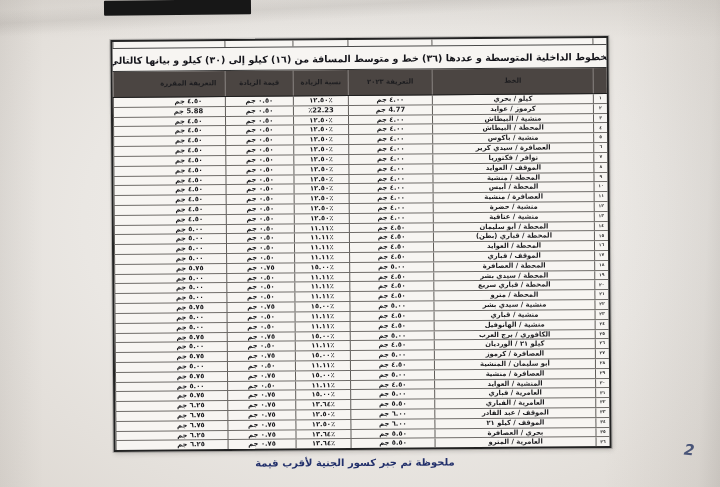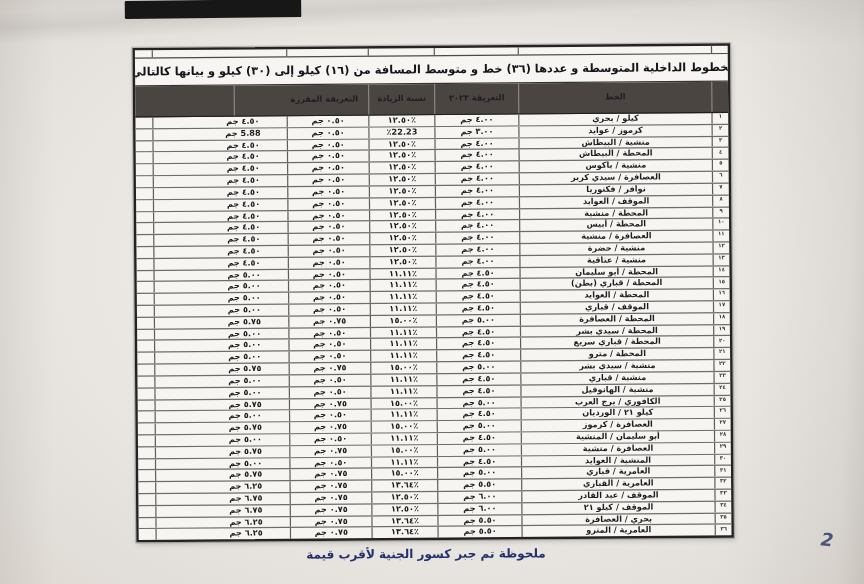--- a/index.html
+++ b/index.html
@@ -30,21 +30,21 @@
     font-weight:bold;font-size:8px;border-bottom:1.5px solid #1e1e1e;}
   .header-row .cell{border-left:1px solid #8a8582;}
   .tbody{flex:1 1 auto;display:flex;flex-direction:column;}
   .trow{flex:1 1 auto;display:flex;}
   .trow + .trow{border-top:1px solid #6f6c69;}
   .cell{box-sizing:border-box;display:flex;align-items:center;justify-content:center;
     border-left:1px solid #5f5c59;overflow:hidden;white-space:nowrap;
     font-size:6.8px;font-weight:bold;color:#1d1d20;line-height:1;}
   .col-serial{width:14px;flex:none;font-size:4.5px;color:#3a3a3a;}
   .col-line{width:161px;flex:none;}
-  .col-2023{width:70px;flex:none;}
+  .col-2023{width:84px;flex:none;}
   .col-pct{width:55px;flex:none;}
   .col-val{width:68px;flex:none;}
   .col-new{width:112px;flex:none;padding-left:38px;}
   .footer-note{position:absolute;left:230px;top:457px;width:250px;text-align:center;
     color:#22306b;font-weight:bold;font-size:10px;transform:rotate(-0.3deg);
     white-space:nowrap;}
   .page-number{position:absolute;left:684px;top:441px;font-size:15px;color:#4a5578;
     font-style:italic;transform:rotate(6deg);font-weight:bold;}
 </style>
 </head>
@@ -65,37 +65,38 @@
     <div class="cell col-new"></div>
   </div>
 
   <div class="title-row">الخطوط الداخلية المتوسطة و عددها (٣٦) خط و متوسط المسافة من (١٦) كيلو إلى (٣٠) كيلو و بيانها كالتالي:</div>
 
   <div class="header-row">
     <div class="cell col-serial"></div>
     <div class="cell col-line">الخط</div>
     <div class="cell col-2023">التعريفة ٢٠٢٣</div>
     <div class="cell col-pct">نسبة الزيادة</div>
+    <div class="cell col-val">قيمة الزيادة</div>
     <div class="cell col-new">التعريفة المقررة</div>
   </div>
 
   <div class="tbody">
   <div class="trow">
     <div class="cell col-serial">١</div>
     <div class="cell col-line">كيلو / بحري</div>
     <div class="cell col-2023">٤.٠٠ جم</div>
     <div class="cell col-pct">٪١٢.٥٠</div>
     <div class="cell col-val">٠.٥٠ جم</div>
     <div class="cell col-new">٤.٥٠ جم</div>
   </div>
 
   <div class="trow">
     <div class="cell col-serial">٢</div>
     <div class="cell col-line">كرموز / عوايد</div>
-    <div class="cell col-2023">٣.٠٠ جم</div>
+    <div class="cell col-2023">4.77 جم</div>
     <div class="cell col-pct">٪22.23</div>
     <div class="cell col-val">٠.٥٠ جم</div>
     <div class="cell col-new">5.88 جم</div>
   </div>
 
   <div class="trow">
     <div class="cell col-serial">٣</div>
     <div class="cell col-line">منشية / البيطاش</div>
     <div class="cell col-2023">٤.٠٠ جم</div>
     <div class="cell col-pct">٪١٢.٥٠</div>

